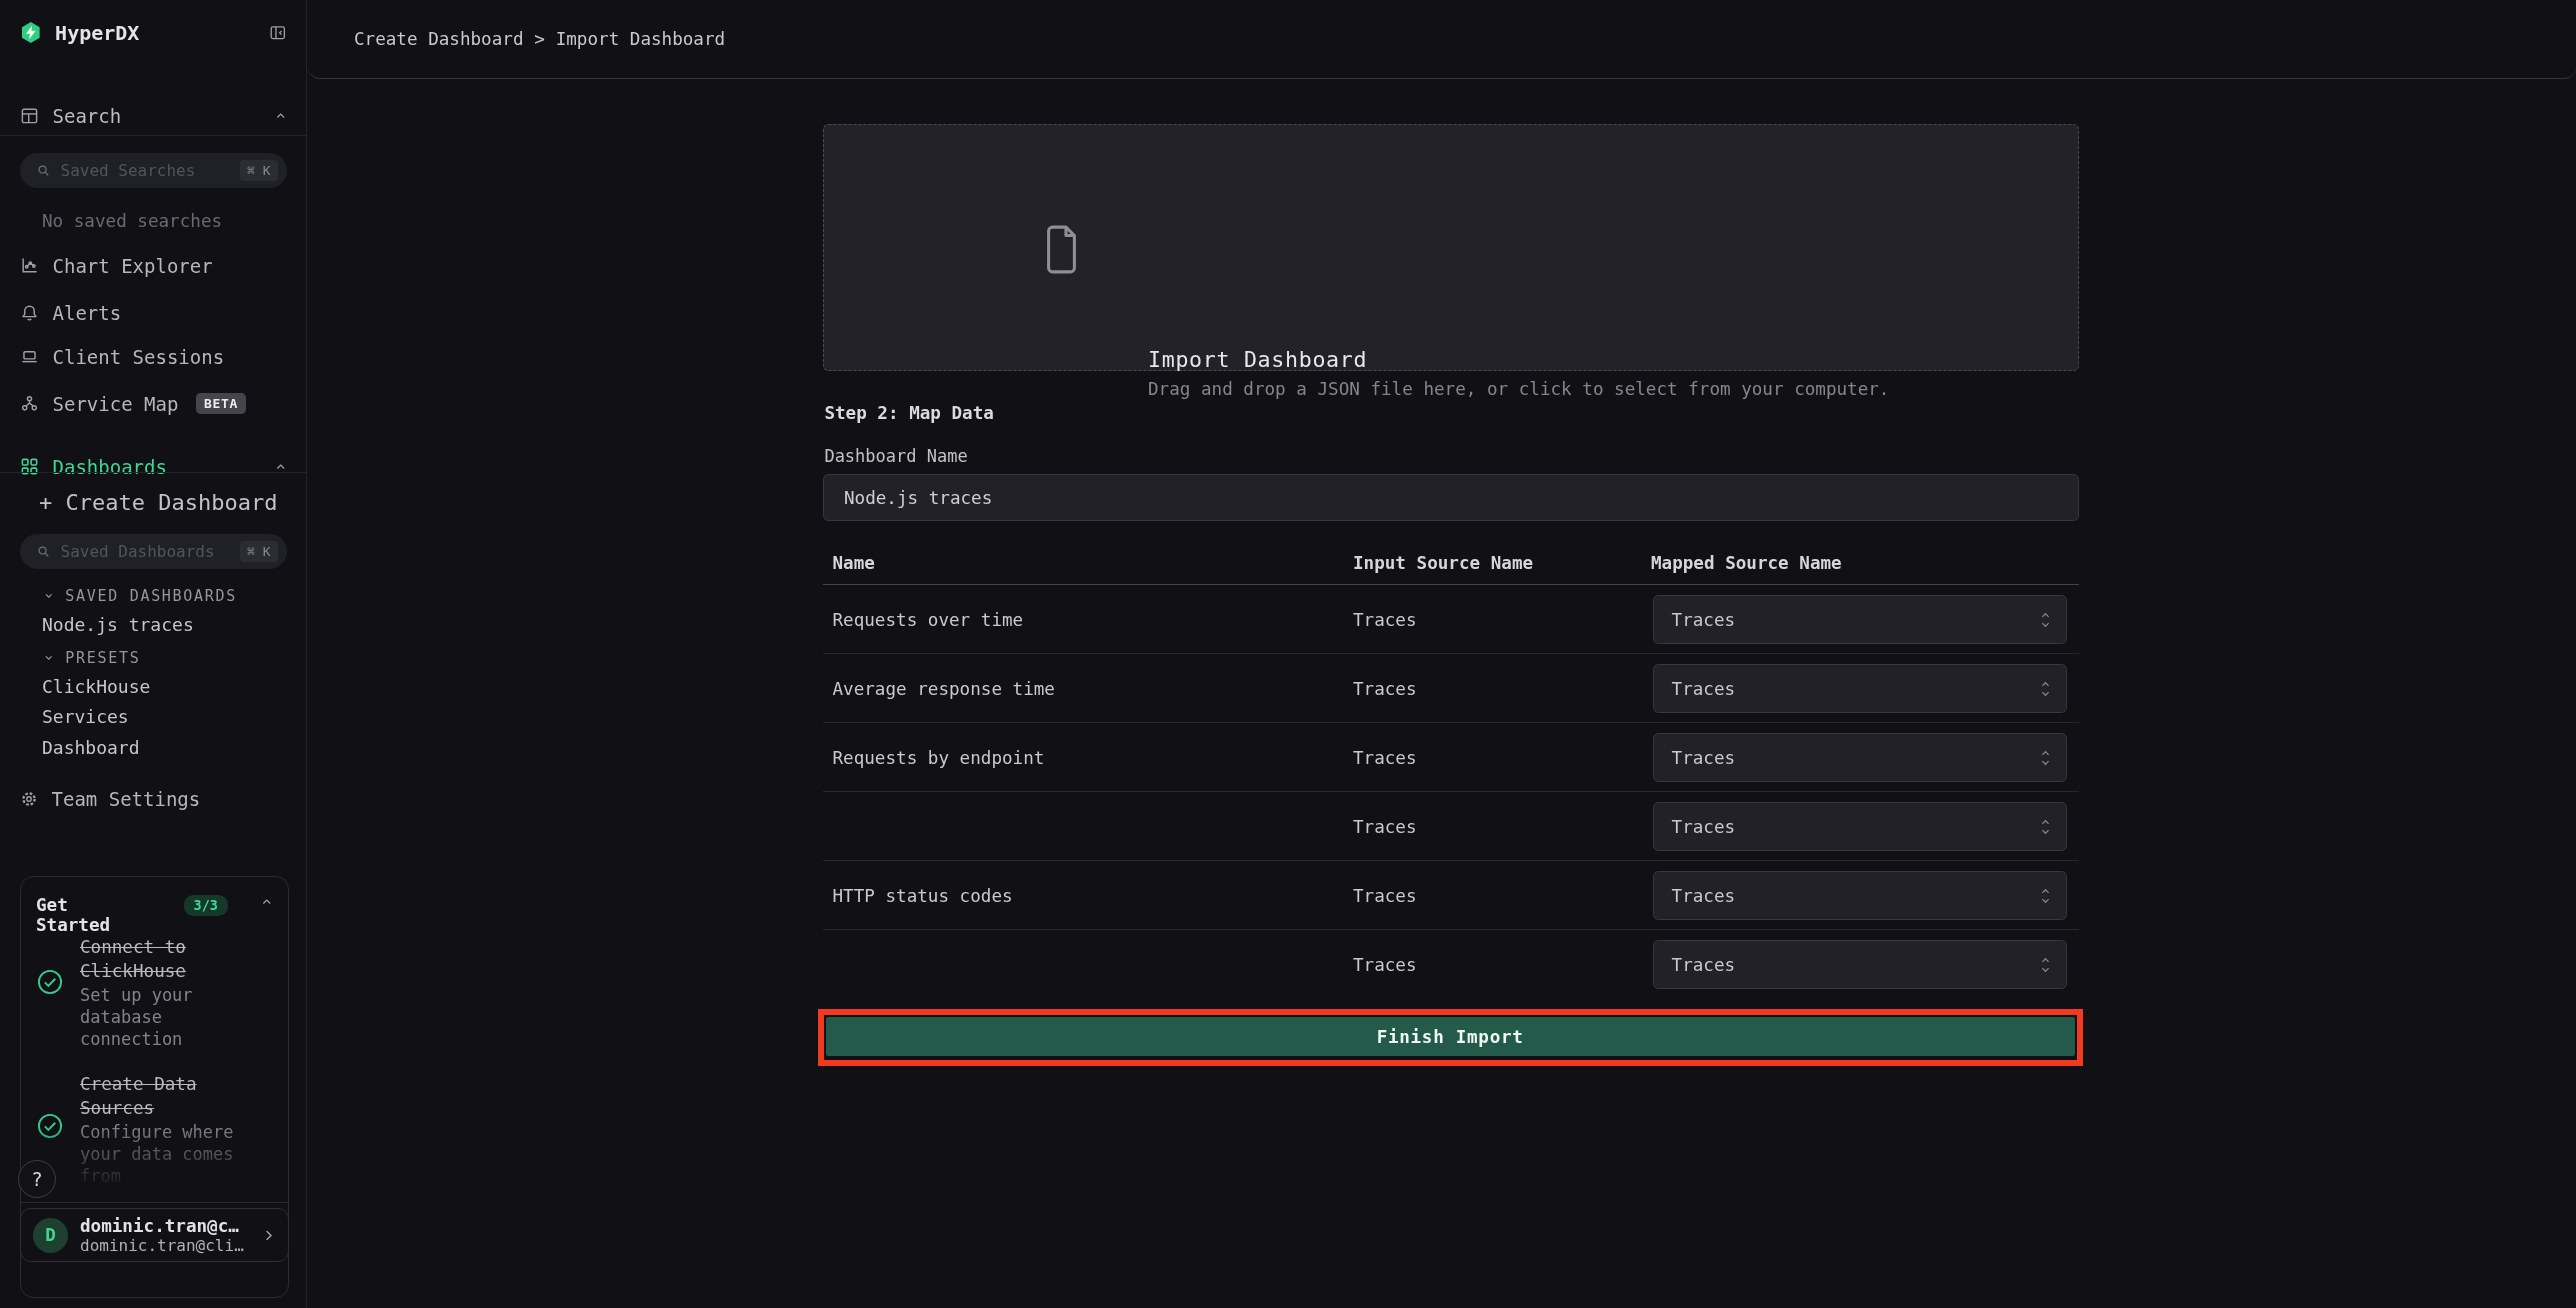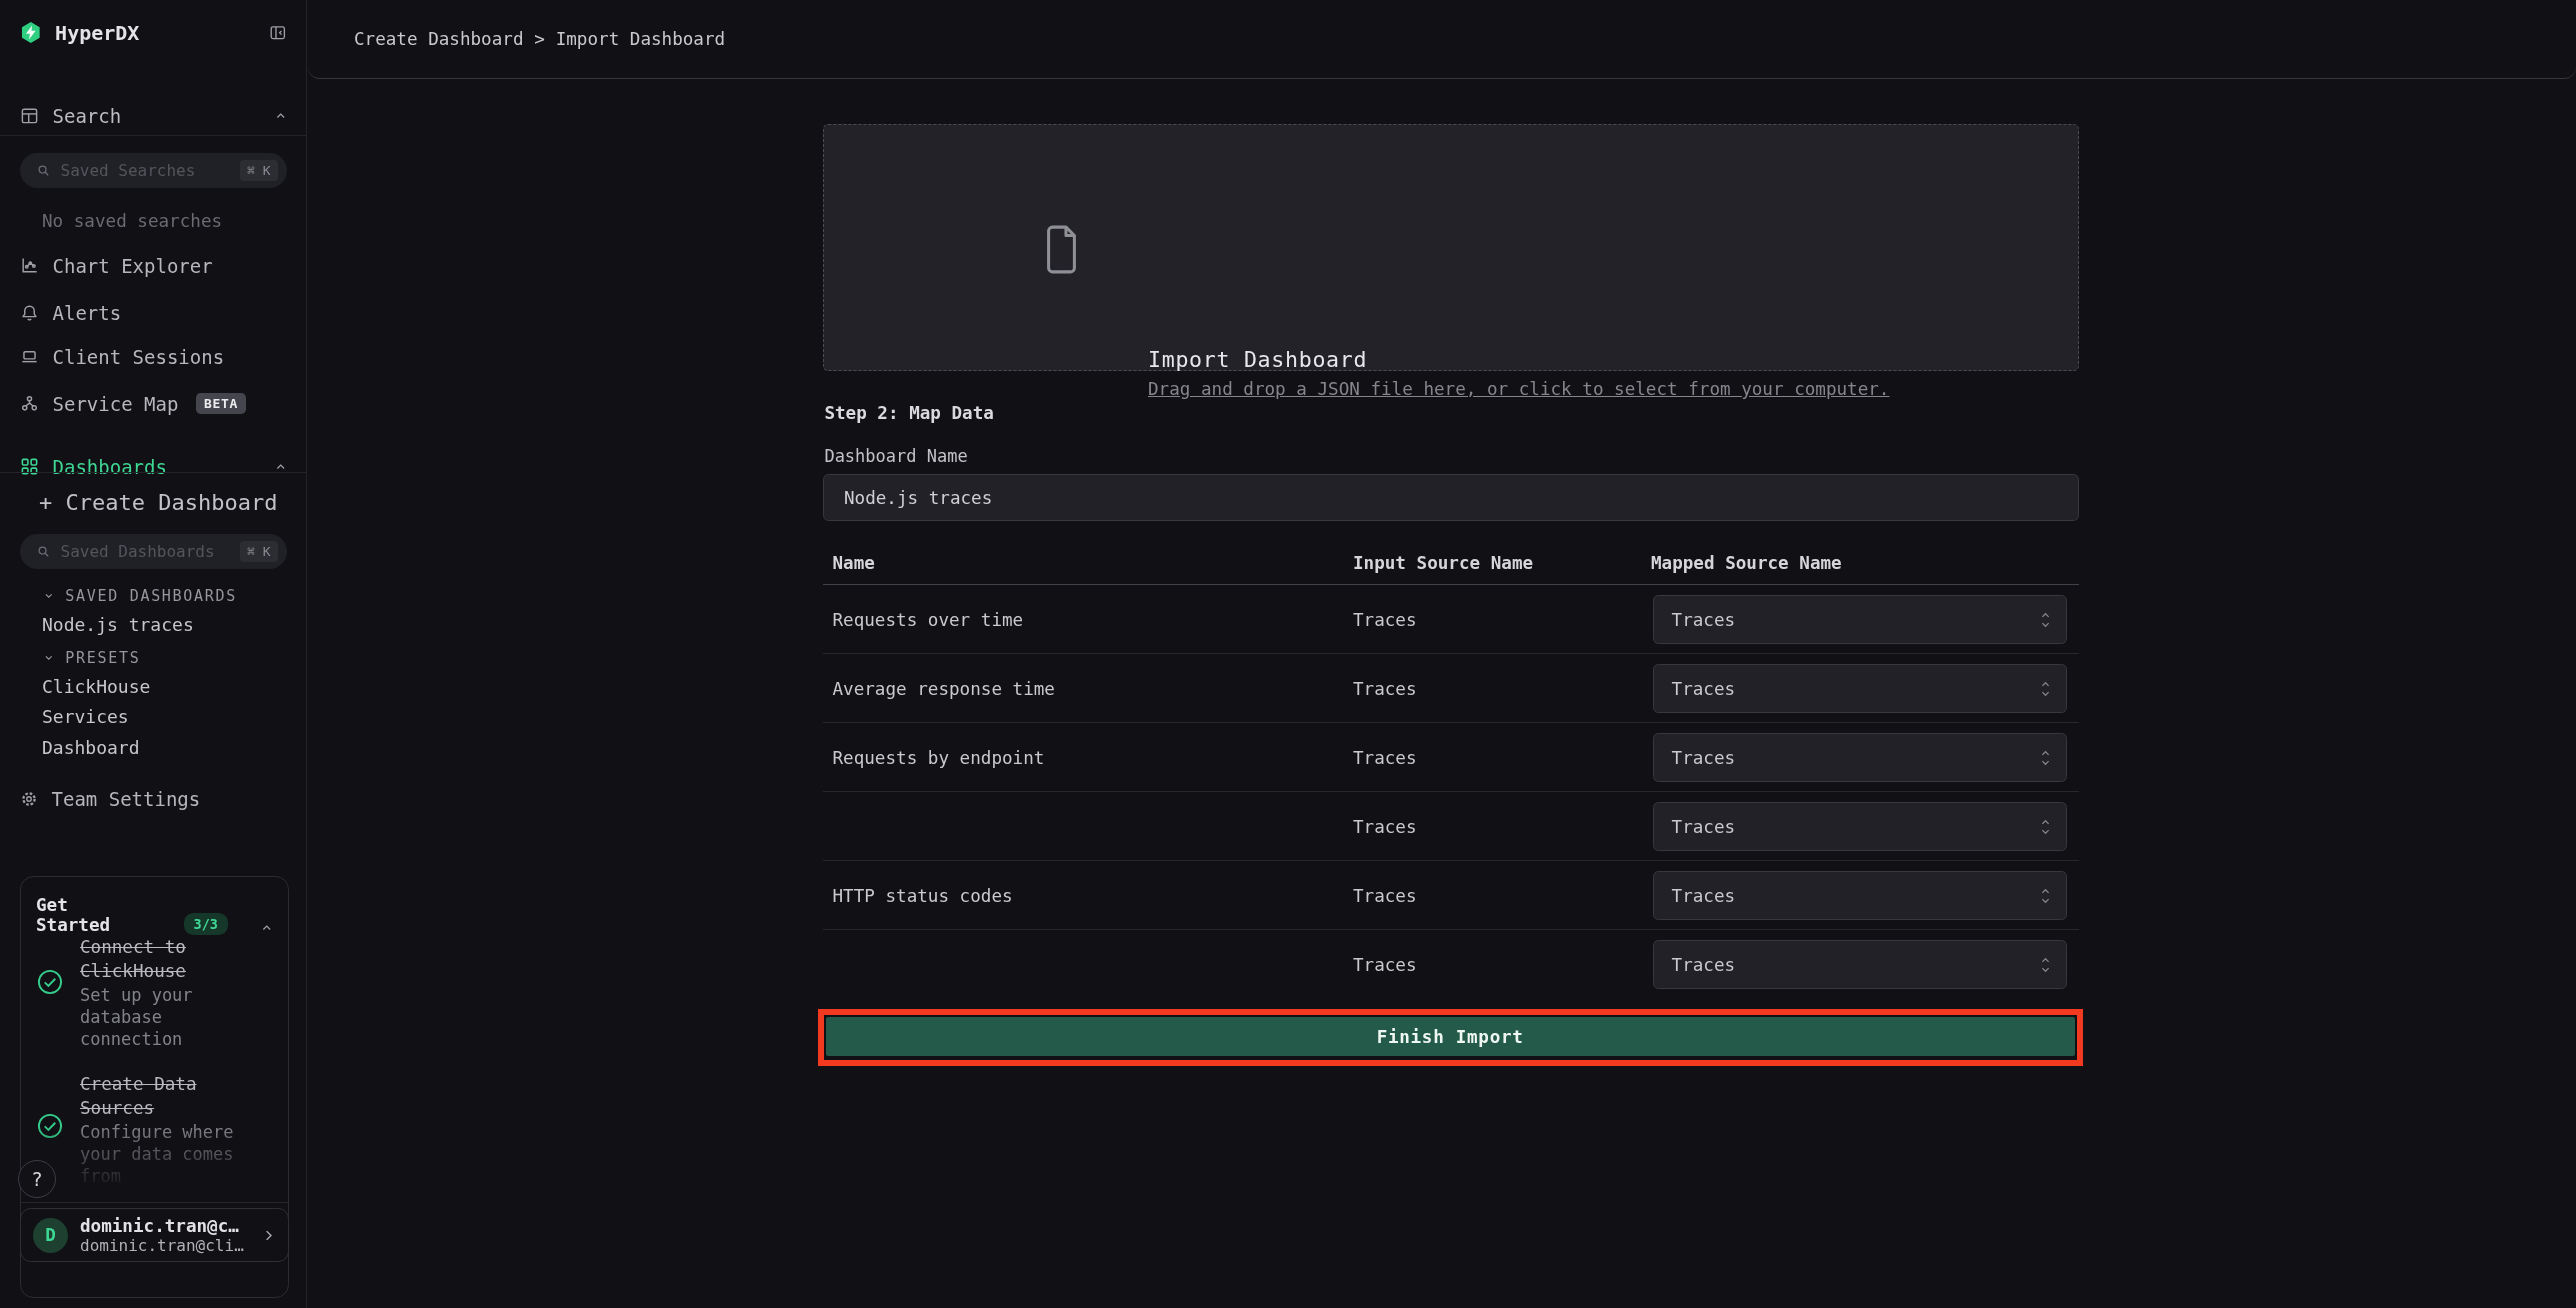--- a/index.html
+++ b/index.html
@@ -33,21 +33,21 @@
   .nav-item .lbl{margin-left:13.5px;}
   .nav-item.active{color:var(--green);}
   .beta{margin-left:17.6px; background:var(--beta-bg); color:#ececf0; font-size:13px; font-weight:bold; padding:3.4px 8px; border-radius:4.7px; letter-spacing:0.7px;}
   .sub-link{position:absolute; left:42px; height:24px; display:flex; align-items:center; font-size:18px; color:#c6c6cb;}
   .plain-link{position:absolute; left:39px; height:27px; display:flex; align-items:center; font-size:22px; color:#c2c2c8;}
   .group-head{position:absolute; left:43px; height:26px; display:flex; align-items:center; font-size:15px; letter-spacing:1.7px; color:#96969d;}
   .group-head .lbl{margin-left:10.8px;}
 
   
   .gs-panel{position:absolute; left:20px; top:876px; width:269px; height:422px; border:0.7px solid var(--panel-border); border-radius:13.5px;}
-  .gs-head{position:absolute; left:0; top:17.6px; width:100%; display:flex; align-items:flex-end; padding:0 15px;gap:32px;}
+  .gs-head{position:absolute; left:0; top:17.6px; width:100%; display:flex; align-items:flex-start; padding:0 15px;gap:32px;}
   .gs-title{font-size:17.6px; font-weight:bold; color:var(--txt-bright);}
   .gs-badge{margin-left:13.5px; background:var(--badge-bg); color:var(--green); font-size:13.5px; font-weight:bold; border-radius:9.5px; padding:2.7px 9.5px;}
   .gs-head .chev{margin-left:auto;}
   .gs-check{position:absolute; left:15px; width:28px; height:28px; color:#34cf8c;}
   .gs-text{position:absolute; left:59px; width:169px;}
   .gs-item-title{font-size:17.6px; line-height:24px; color:#b9b9bf; text-decoration:line-through;}
   .gs-item-desc{margin-top:1.4px; font-size:17px; line-height:22px; color:#82828a;}
   .gs-fade{position:absolute; left:0.7px; right:0.7px; top:249px; height:76px; background:linear-gradient(to bottom, rgba(17,17,21,0), rgba(17,17,21,.92) 80%, #111115);}
   .gs-div{position:absolute; left:0; right:0; top:325px; height:0.7px; background:#26262b;}
 
@@ -60,21 +60,21 @@
 
   
   .topbar{position:absolute; left:308px; top:0; width:2268px; height:79px; border-bottom:1.4px solid #36363c; display:flex; align-items:center; padding-left:46px; font-size:17.6px; color:#c9c9cd;border-radius:12px;}
   .topbar .sep{margin:0 10.8px;}
 
   
   .content{position:absolute; left:823px; top:0; width:1256px; height:1308px;}
   .dropzone{position:absolute; left:0; top:124px; width:1256px; height:247px; background:var(--drop-bg); border:1.4px dashed var(--drop-border); border-radius:5.4px;}
   .dz-icon{position:absolute; left:216px; top:96px; width:43px; height:57px; color:#8f8f96;}
   .dz-title{position:absolute; left:324px; top:222px; font-size:21.6px; letter-spacing:0.7px; color:#e8e8ec;}
-  .dz-sub{position:absolute; left:324px; top:254px; font-size:17.6px; color:#85858c;text-decoration:underline;}
+  .dz-sub{position:absolute; left:324px; top:254px; font-size:17.6px; color:#85858c;}
   .step-label{position:absolute; left:1.4px; top:403px; font-size:17.6px; font-weight:bold; color:#dadade;}
   .name-label{position:absolute; left:1.4px; top:446px; font-size:17px; color:#c2c2c8;}
   .name-input{position:absolute; left:0; top:474px; width:1256px; height:47px; background:var(--input-bg); border:0.7px solid var(--input-border); border-radius:5.4px; display:flex; align-items:center; padding-left:20px; font-size:17.6px; color:#cfcfd4;}
   .thead-cell{position:absolute; top:551px; height:24px; display:flex; align-items:center; font-size:17.6px; font-weight:bold; color:#d6d6da;}
   .thead-div{position:absolute; left:0; top:584px; width:1256px; height:1.4px; background:var(--head-div);}
   .tbody{position:absolute; left:0; top:585px; width:1256px;}
   .trow{position:relative; height:69px; border-bottom:0.7px solid var(--row-div);}
   .trow:last-child{border-bottom:none;}
   .cell-name{position:absolute; left:9.5px; top:0; height:69px; display:flex; align-items:center; font-size:17.6px; color:#c9c9ce;}
   .cell-input{position:absolute; left:530px; top:0; height:69px; display:flex; align-items:center; font-size:17.6px; color:#c9c9ce;}

